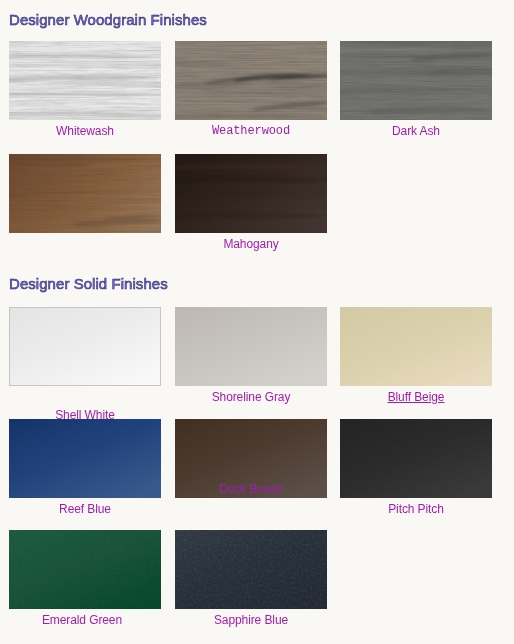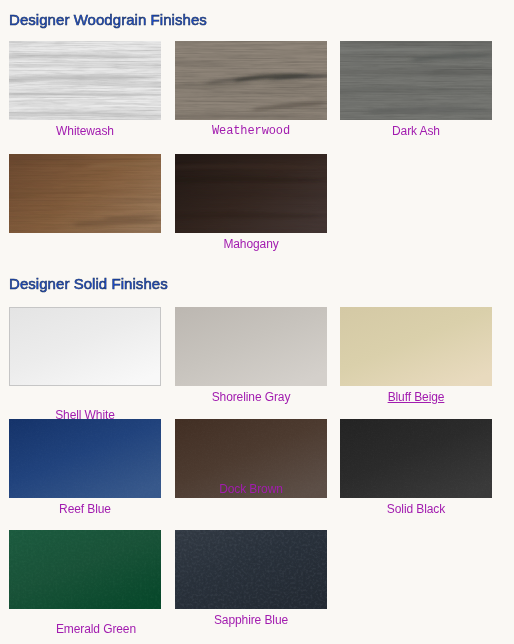--- a/index.html
+++ b/index.html
@@ -7,21 +7,21 @@
   body{
     width:514px;height:644px;overflow:hidden;
     background:#faf8f4;
     font-family:"Liberation Sans",sans-serif;
     -webkit-font-smoothing:antialiased;
   }
   .page{position:relative;width:514px;height:644px;background:#faf8f4;}
 
   .section-title{
     position:absolute;left:9px;white-space:nowrap;
-    font-size:15px;font-weight:normal;color:#1d4ed8;
+    font-size:15px;font-weight:normal;color:#8b5cf6;
     -webkit-text-stroke:0.55px #1a3055;
     letter-spacing:0.05px;line-height:16px;
   }
 
   .swatch{position:absolute;width:152px;height:79px;overflow:hidden;}
   .swatch > svg{display:block;position:absolute;left:0;top:0;}
 
   .caption{
     position:absolute;width:152px;text-align:center;white-space:nowrap;
     font-size:12px;color:#a21caf;line-height:14px;letter-spacing:-0.1px;
@@ -341,35 +341,35 @@
           <linearGradient id="lg-1-5" x1="0" y1="0" x2="0.78" y2="1">
             <stop offset="0" stop-color="#242424"></stop>
             <stop offset="0.5" stop-color="#2b2b2b"></stop>
             <stop offset="1" stop-color="#3a3a3a"></stop>
           </linearGradient>
         </defs>
         <rect width="152" height="79" fill="url(#lg-1-5)"></rect>
         <rect width="152" height="79" filter="url(#f-grain-lite)"></rect>
       </svg>
     </div>
-    <div class="caption" style="left: 340px; top: 502px;">Solid Black</div>
+    <div class="caption" style="left: 340px; top: 502px;">Pitch Pitch</div>
     <div class="swatch" style="left: 9px; top: 530px; background: rgb(26, 83, 57);">
       <svg width="152" height="79" viewBox="0 0 152 79">
         <defs>
           <linearGradient id="lg-1-6" x1="0" y1="0" x2="0.78" y2="1">
             <stop offset="0" stop-color="#1d5c40"></stop>
             <stop offset="0.5" stop-color="#1a5339"></stop>
             <stop offset="1" stop-color="#09492c"></stop>
           </linearGradient>
         </defs>
         <rect width="152" height="79" fill="url(#lg-1-6)"></rect>
         <rect width="152" height="79" filter="url(#f-grain2)"></rect>
       </svg>
     </div>
-    <div class="caption" style="left: 20px; top: 613px; margin-top: 9px;">Emerald Green</div>
+    <div class="caption" style="left: 6px; top: 613px;">Emerald Green</div>
     <div class="swatch" style="left: 175px; top: 530px; background: rgb(42, 50, 60);">
       <svg width="152" height="79" viewBox="0 0 152 79">
         <defs>
           <linearGradient id="lg-1-7" x1="0" y1="0" x2="0.78" y2="1">
             <stop offset="0" stop-color="#343c46"></stop>
             <stop offset="0.5" stop-color="#2a323c"></stop>
             <stop offset="1" stop-color="#252c35"></stop>
           </linearGradient>
         </defs>
         <rect width="152" height="79" fill="url(#lg-1-7)"></rect>

